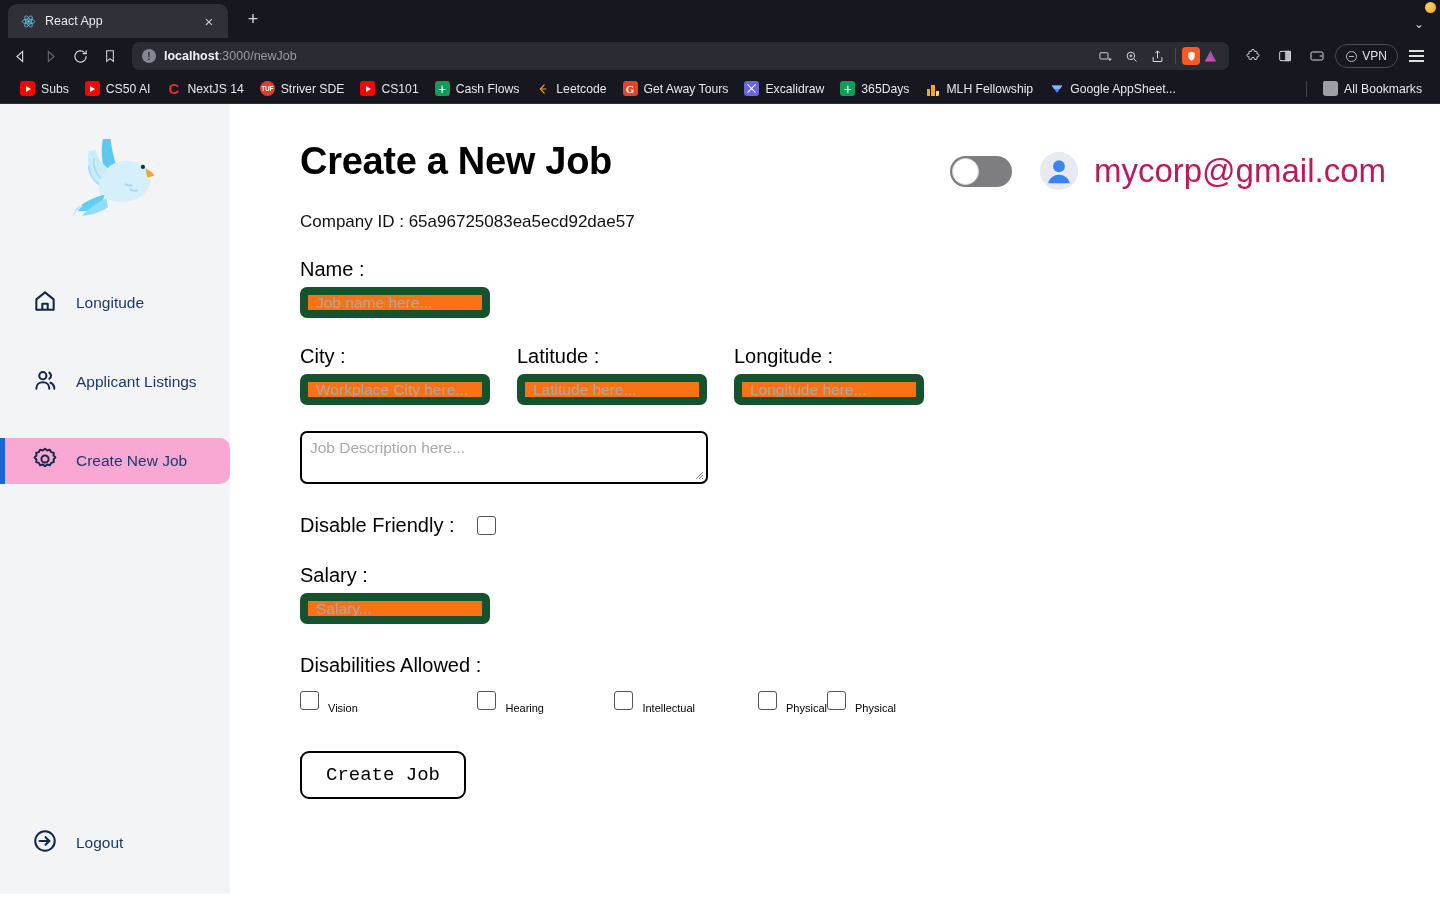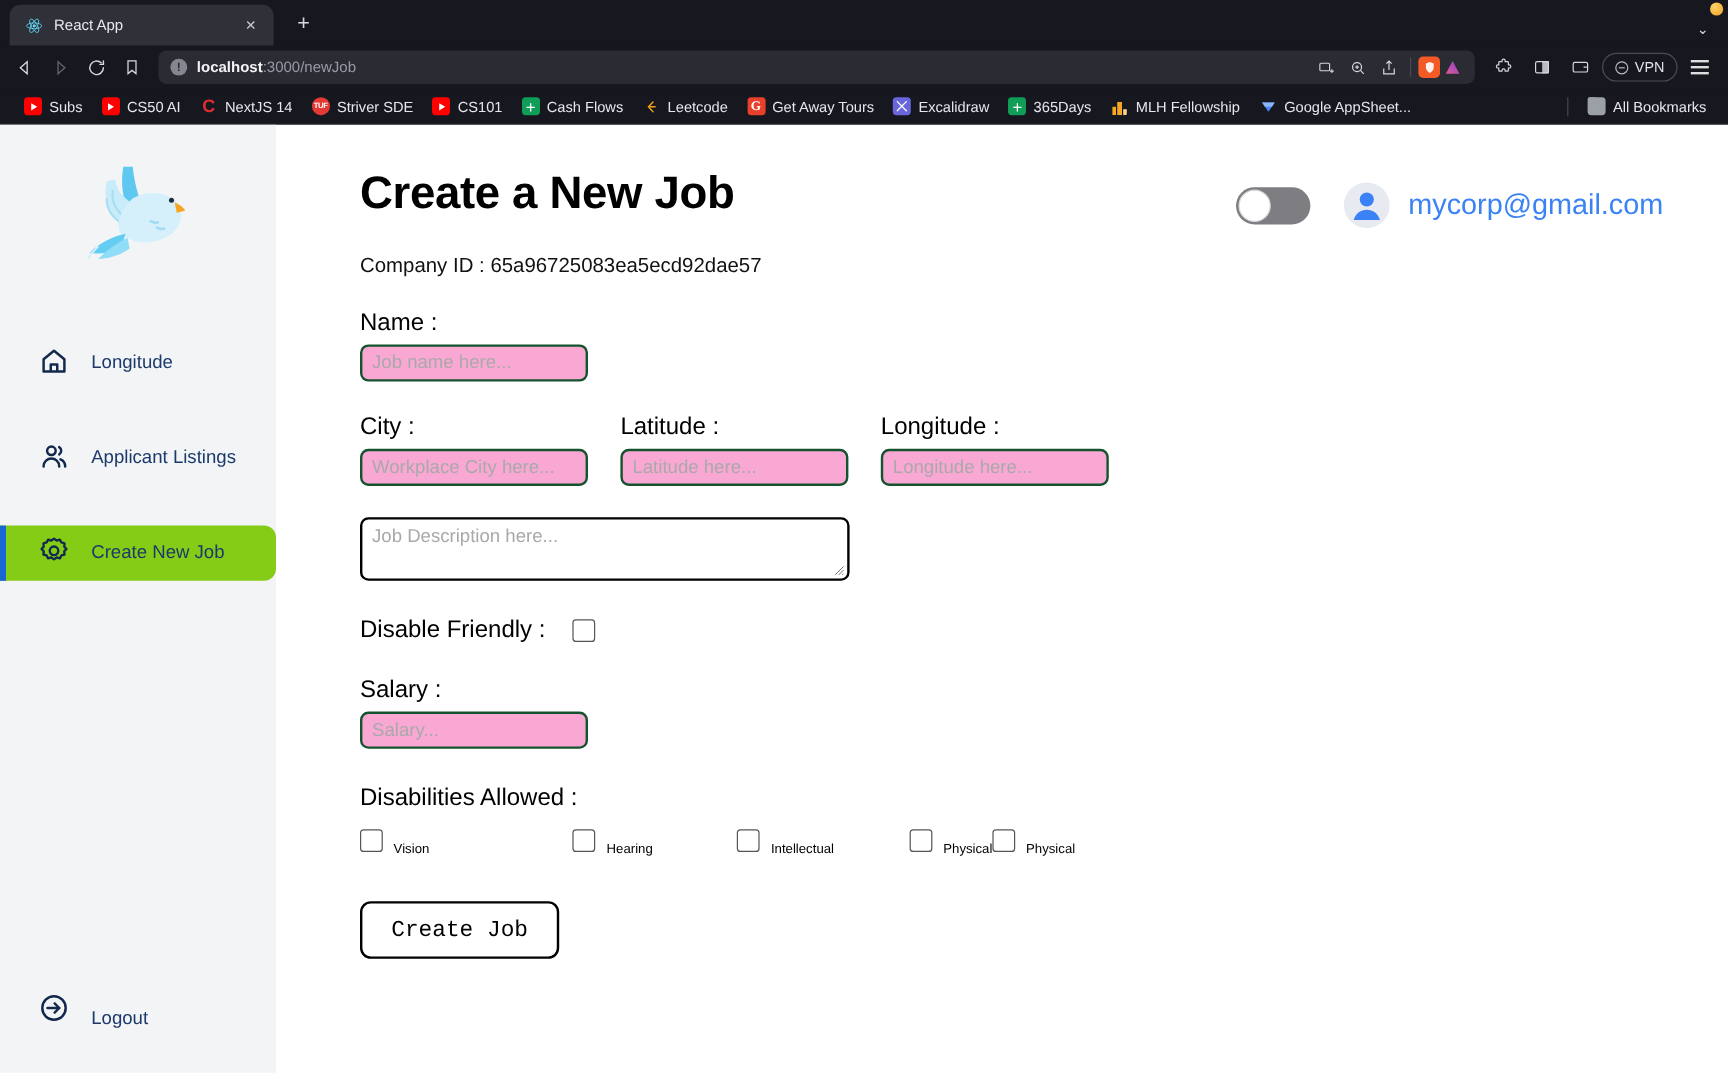--- a/index.html
+++ b/index.html
@@ -159,28 +159,28 @@
   .logo-wrap svg { width: 108px; height: 96px; }
 
   .nav-list { display: flex; flex-direction: column; gap: 33px; }
   .nav-item {
     display: flex; align-items: center; gap: 18px;
     height: 46px; margin: 0 0 0 0; padding-left: 32px;
     color: #1b3a6b; font-size: 15.5px; position: relative;
     border-radius: 0 10px 10px 0;
   }
   .nav-item svg { width: 26px; height: 26px; flex: 0 0 26px; }
-  .nav-item.active { background: #84cc16; }
+  .nav-item.active { background: #f9a8d4; }
   .nav-item.active::before {
     content: ""; position: absolute; left: 0; top: 0;
     width: 5px; height: 100%; background: #1967d2;
   }
   .logout-item {
     margin-top: auto; margin-bottom: 36px;
-    display: flex; align-items: flex-end; gap: 18px;
+    display: flex; align-items: center; gap: 18px;
     padding-left: 32px; color: #1b3a6b; font-size: 15.5px;
   }
   .logout-item svg { width: 26px; height: 26px; flex: 0 0 26px; }
 
   
   .main { flex: 1; padding: 38px 40px 0 70px; position: relative; }
 
   .header-row { display: flex; align-items: flex-start; }
   .page-title {
     font-size: 38px; font-weight: bold; color: #000;
@@ -198,31 +198,31 @@
     position: absolute; left: 2px; top: 2px;
     width: 27px; height: 27px; border-radius: 50%;
     background: #fff; border: 1px solid #d8d8d8;
   }
   .user-box { display: flex; align-items: center; gap: 16px; }
   .avatar {
     width: 38px; height: 38px; border-radius: 50%;
     background: #e8eaf2; display: flex;
     align-items: center; justify-content: center; overflow: hidden;
   }
-  .user-email { font-size: 24px; color: #3b82f6; }
+  .user-email { font-size: 33px; color: #be185d; }
 
   .company-id { font-size: 17px; color: #111; margin-top: 22px; }
 
   .field-label {
     font-size: 20px; color: #000; margin-bottom: 6px; display: block;
   }
   .inp {
-    border: 2px solid #14532d; border-radius: 7px;
+    border: 8px solid #14532d; border-radius: 7px;
     height: 31px; padding: 0 8px; font-size: 15.5px;
-    color: #000; background: #f9a8d4; font-family: "Liberation Sans", sans-serif;
+    color: #000; background: #f97316; font-family: "Liberation Sans", sans-serif;
     outline: none; display: block;
   }
   .inp::placeholder { color: #a9a9a9; }
 
   .group-name { margin-top: 26px; }
   .w190 { width: 190px; }
 
   .row3 { display: flex; gap: 27px; margin-top: 27px; }
   .col { display: flex; flex-direction: column; }
 

